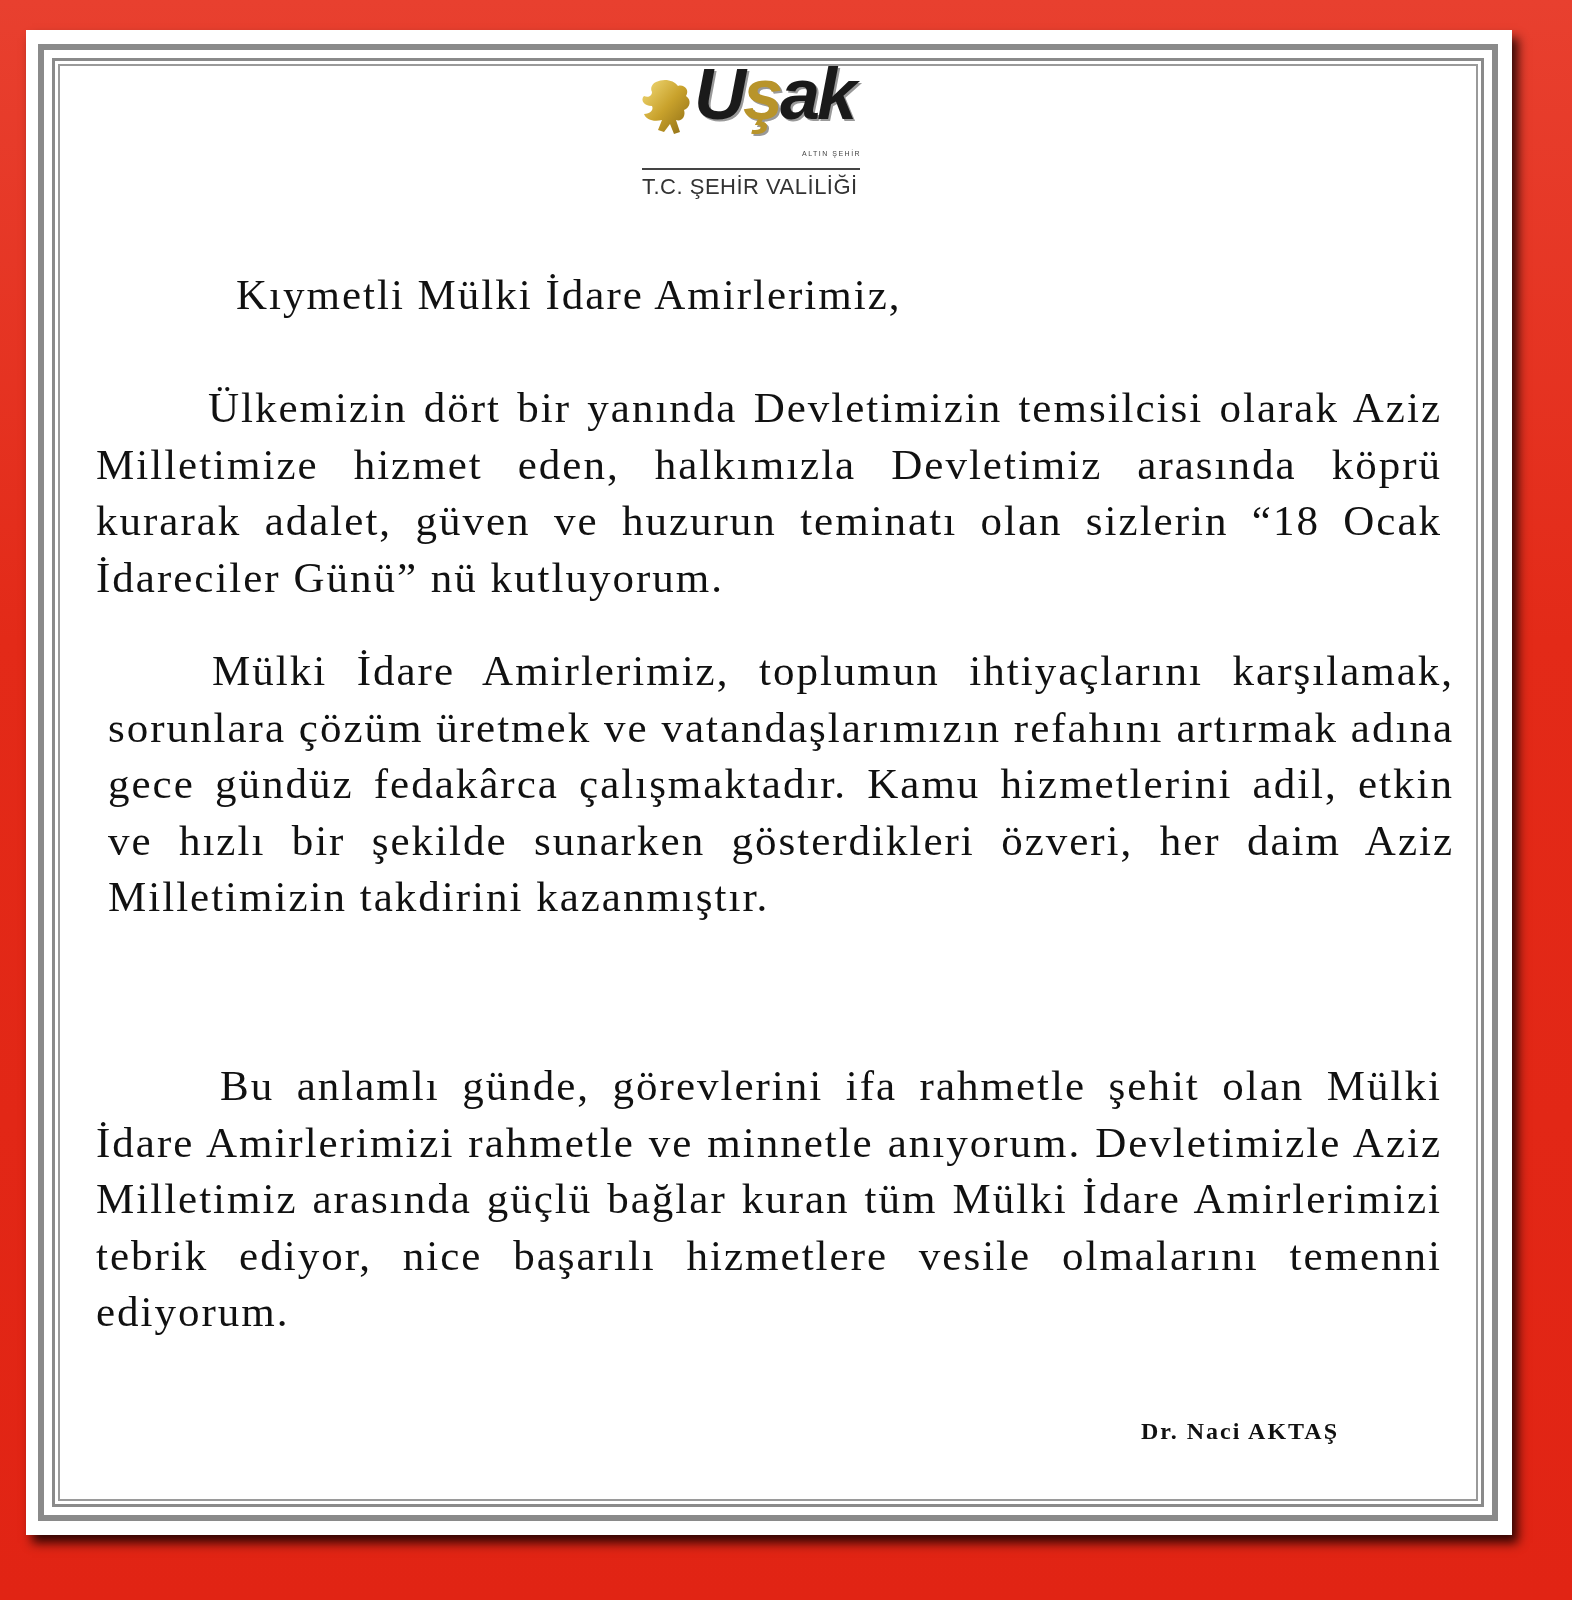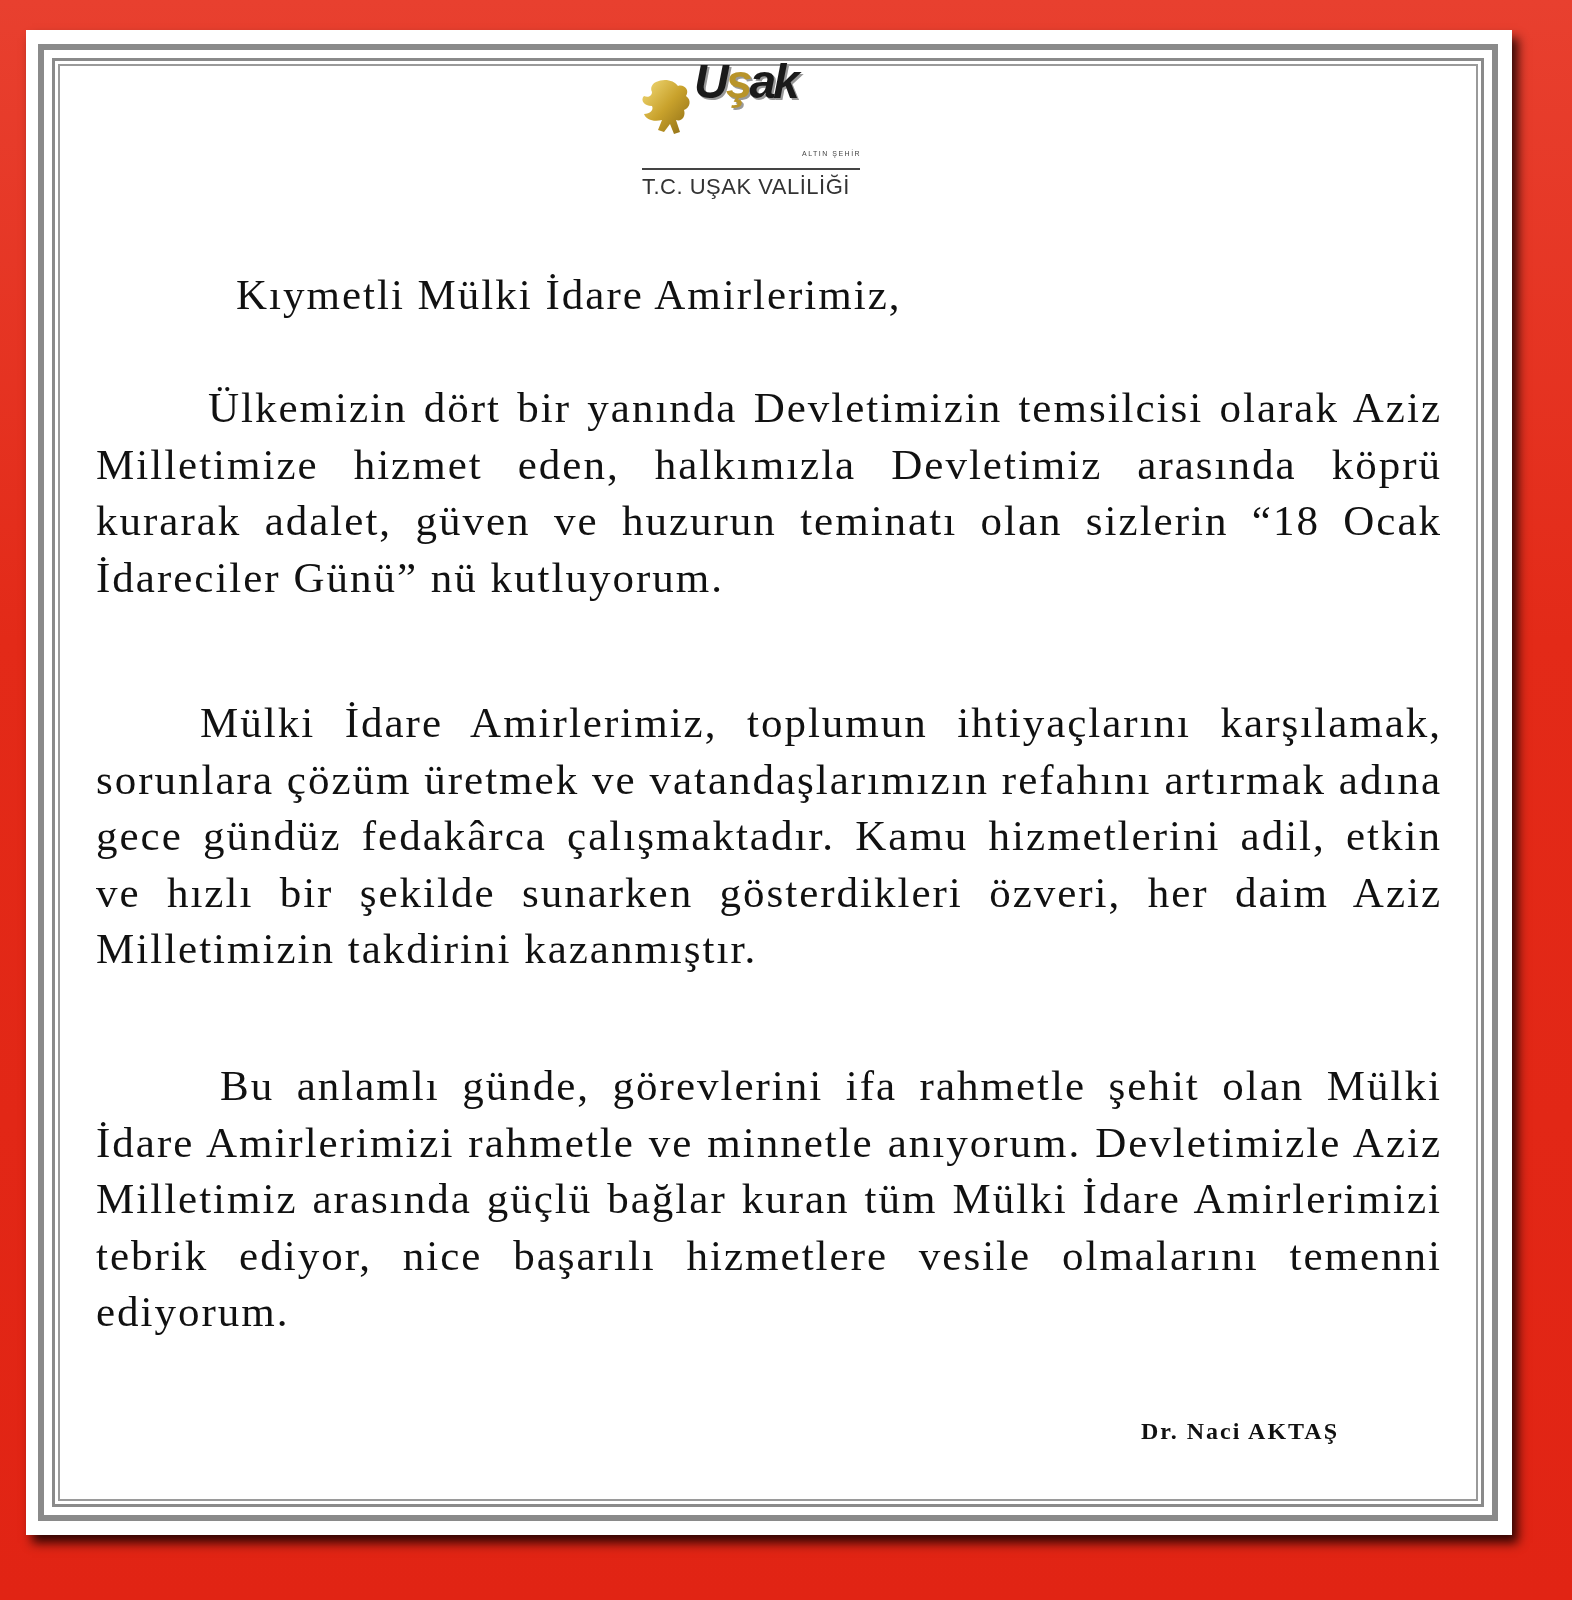--- a/index.html
+++ b/index.html
@@ -28,21 +28,21 @@
     }
     .logo {
       position: absolute; left: 636px; top: 50px; width: 230px; height: 150px;
     }
     .logo-emblem {
       position: absolute; left: 0; top: 26px; width: 62px; height: 62px;
     }
     .logo-word {
       position: absolute; left: 58px; top: 8px;
       font-family: "Liberation Sans", sans-serif; font-weight: bold; font-style: italic;
-      font-size: 48px; letter-spacing: -3px; color: #1a1a1a;
+      font-size: 72px; letter-spacing: -3px; color: #1a1a1a;
       text-shadow: 2px 2px 0 #999;
       line-height: 1;
     }
     .logo-word .s { color: #b8942a; }
     .logo-tag {
       position: absolute; left: 166px; top: 100px;
       font-family: "Liberation Sans", sans-serif; font-size: 7px; letter-spacing: 1.5px; color: #444;
     }
     .logo-rule {
       position: absolute; left: 6px; top: 118px; width: 218px; height: 2px; background: #444;
@@ -59,21 +59,21 @@
       margin-left: 32px;
     }
     .body-text {
       position: absolute; left: 96px; width: 1346px;
       font-size: 43px; line-height: 56.5px; letter-spacing: 2px; color: #111;
       text-align: justify; text-align-last: left;
       text-indent: 112px;
       margin: 0;
     }
     .p1 { top: 380px; }
-    .p2 { top: 695px; text-indent: 104px; }
+    .p2 { top: 643px; text-indent: 104px; margin-left: 12px; }
     .p3 { top: 1058px; text-indent: 124px; }
     .signature {
       position: absolute; left: 1040px; top: 1406px; width: 400px; text-align: center;
       font-weight: bold; font-size: 24px; letter-spacing: 2px; line-height: 51px; color: #111;
     }
   </style>
 </head>
 <body>
 
 <div class="paper">
@@ -89,21 +89,21 @@
         <stop offset="0" stop-color="#f3dc7a"></stop>
         <stop offset="0.5" stop-color="#c9a22c"></stop>
         <stop offset="1" stop-color="#8a6a14"></stop>
       </linearGradient>
     </defs>
     <path d="M20 6 C28 2 38 4 42 10 C48 8 54 14 50 20 C56 24 54 32 48 34 C50 40 46 46 40 44 L44 56 L38 58 L34 48 L28 56 L22 54 L26 44 C18 46 10 44 8 38 C14 38 18 34 16 30 C8 30 4 24 8 20 C12 22 16 20 16 16 C14 12 16 8 20 6 Z" fill="url(#gold)"></path>
   </svg>
   <div class="logo-word"><span>U</span><span class="s">ş</span><span>ak</span></div>
   <div class="logo-tag">ALTIN ŞEHİR</div>
   <div class="logo-rule"></div>
-  <div class="logo-sub">T.C. UŞAK VALİLİĞİ</div>
+  <div class="logo-sub">T.C. ŞEHİR VALİLİĞİ</div>
 </div>
 
 <div class="salutation">Kıymetli Mülki İdare Amirlerimiz,</div>
 
 <p class="body-text p1">Ülkemizin dört bir yanında Devletimizin temsilcisi olarak Aziz Milletimize hizmet eden, halkımızla Devletimiz arasında köprü kurarak adalet, güven ve huzurun teminatı olan sizlerin “18 Ocak İdareciler Günü” nü kutluyorum.</p>
 <p class="body-text p2">Mülki İdare Amirlerimiz, toplumun ihtiyaçlarını karşılamak, sorunlara çözüm üretmek ve vatandaşlarımızın refahını artırmak adına gece gündüz fedakârca çalışmaktadır. Kamu hizmetlerini adil, etkin ve hızlı bir şekilde sunarken gösterdikleri özveri, her daim Aziz Milletimizin takdirini kazanmıştır.</p>
 <p class="body-text p3">Bu anlamlı günde, görevlerini ifa rahmetle şehit olan Mülki İdare Amirlerimizi rahmetle ve minnetle anıyorum. Devletimizle Aziz Milletimiz arasında güçlü bağlar kuran tüm Mülki İdare Amirlerimizi tebrik ediyor, nice başarılı hizmetlere vesile olmalarını temenni ediyorum.</p>
 
 <div class="signature">
   <div>Dr. Naci AKTAŞ</div>

